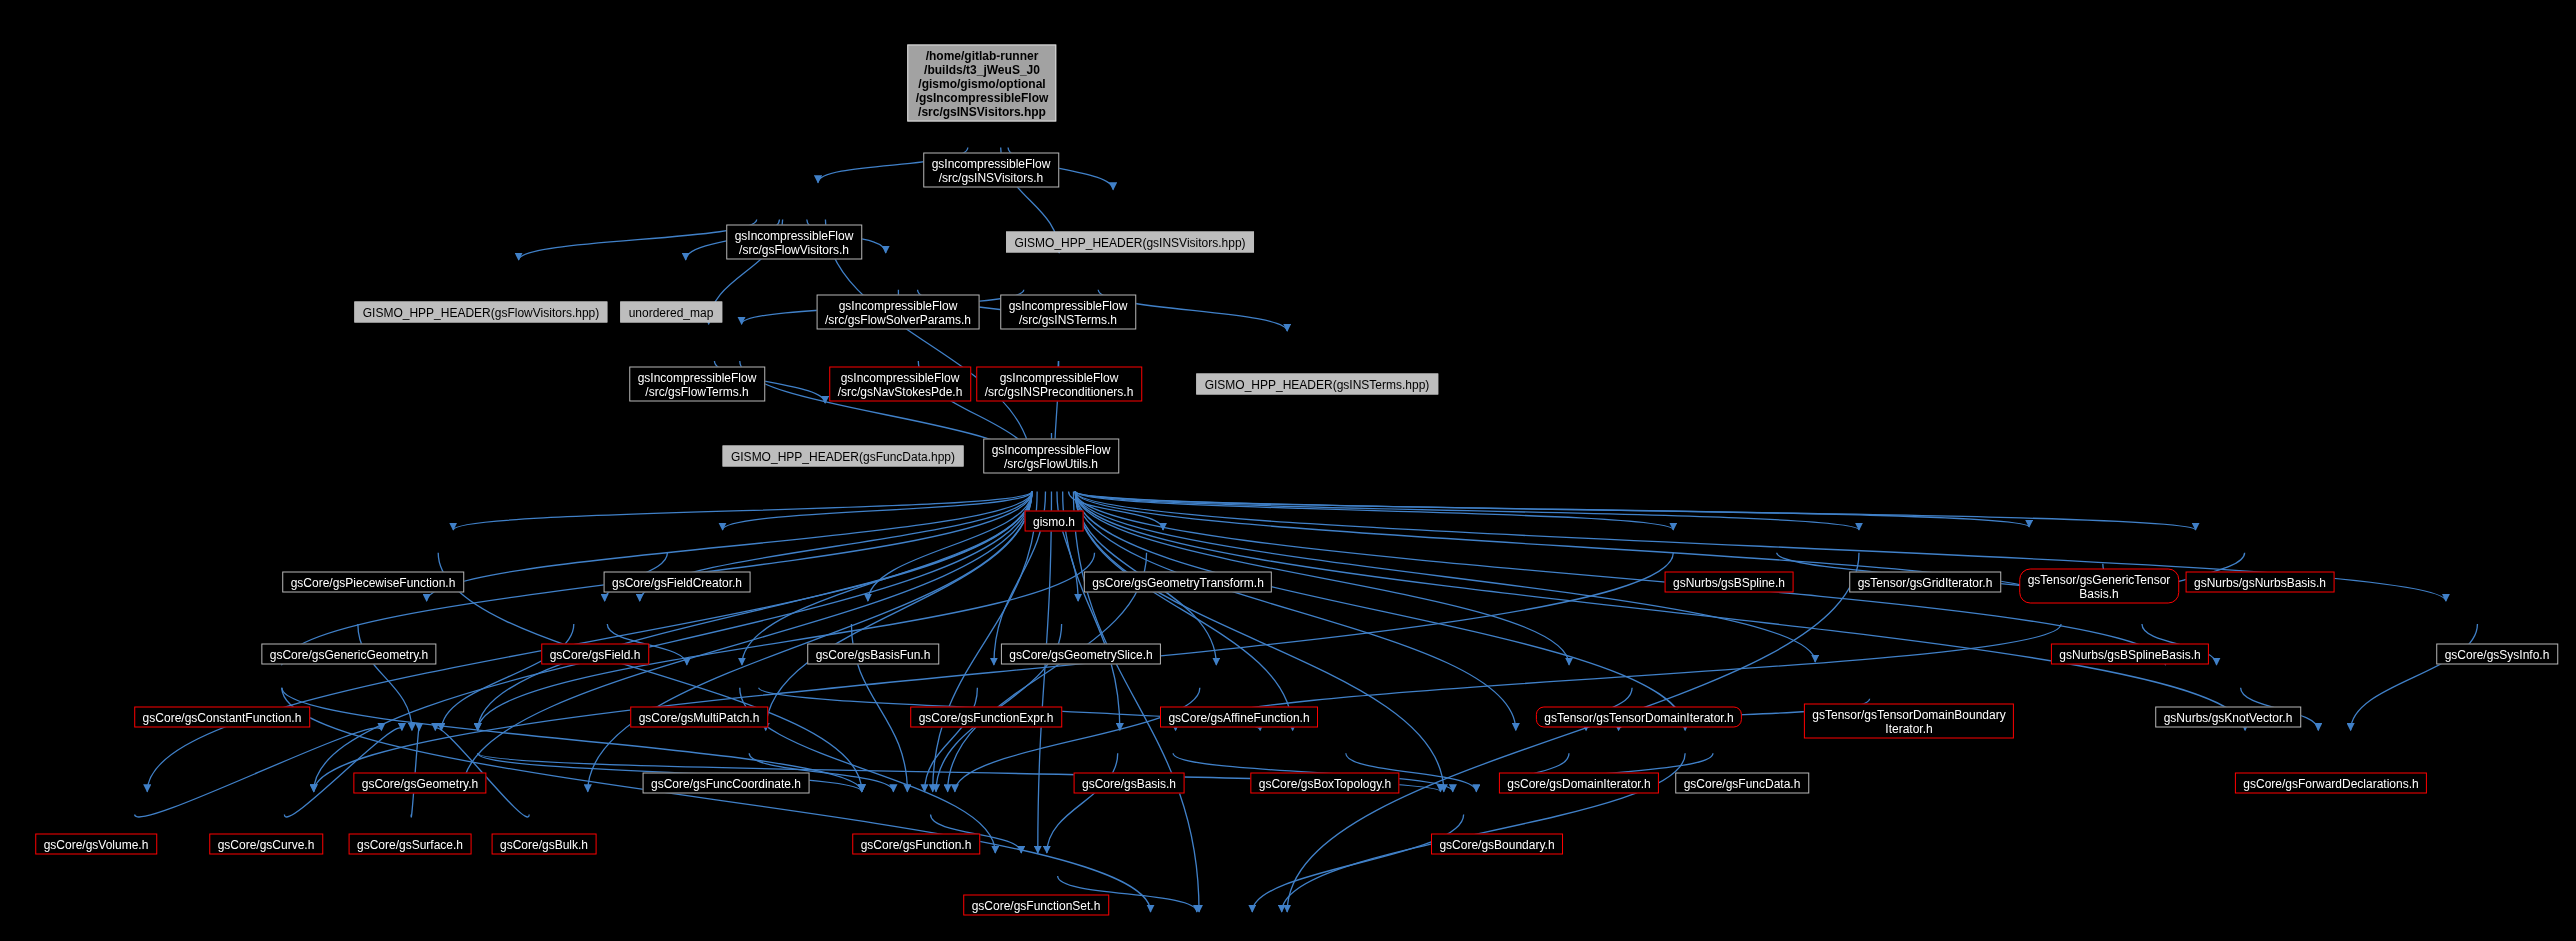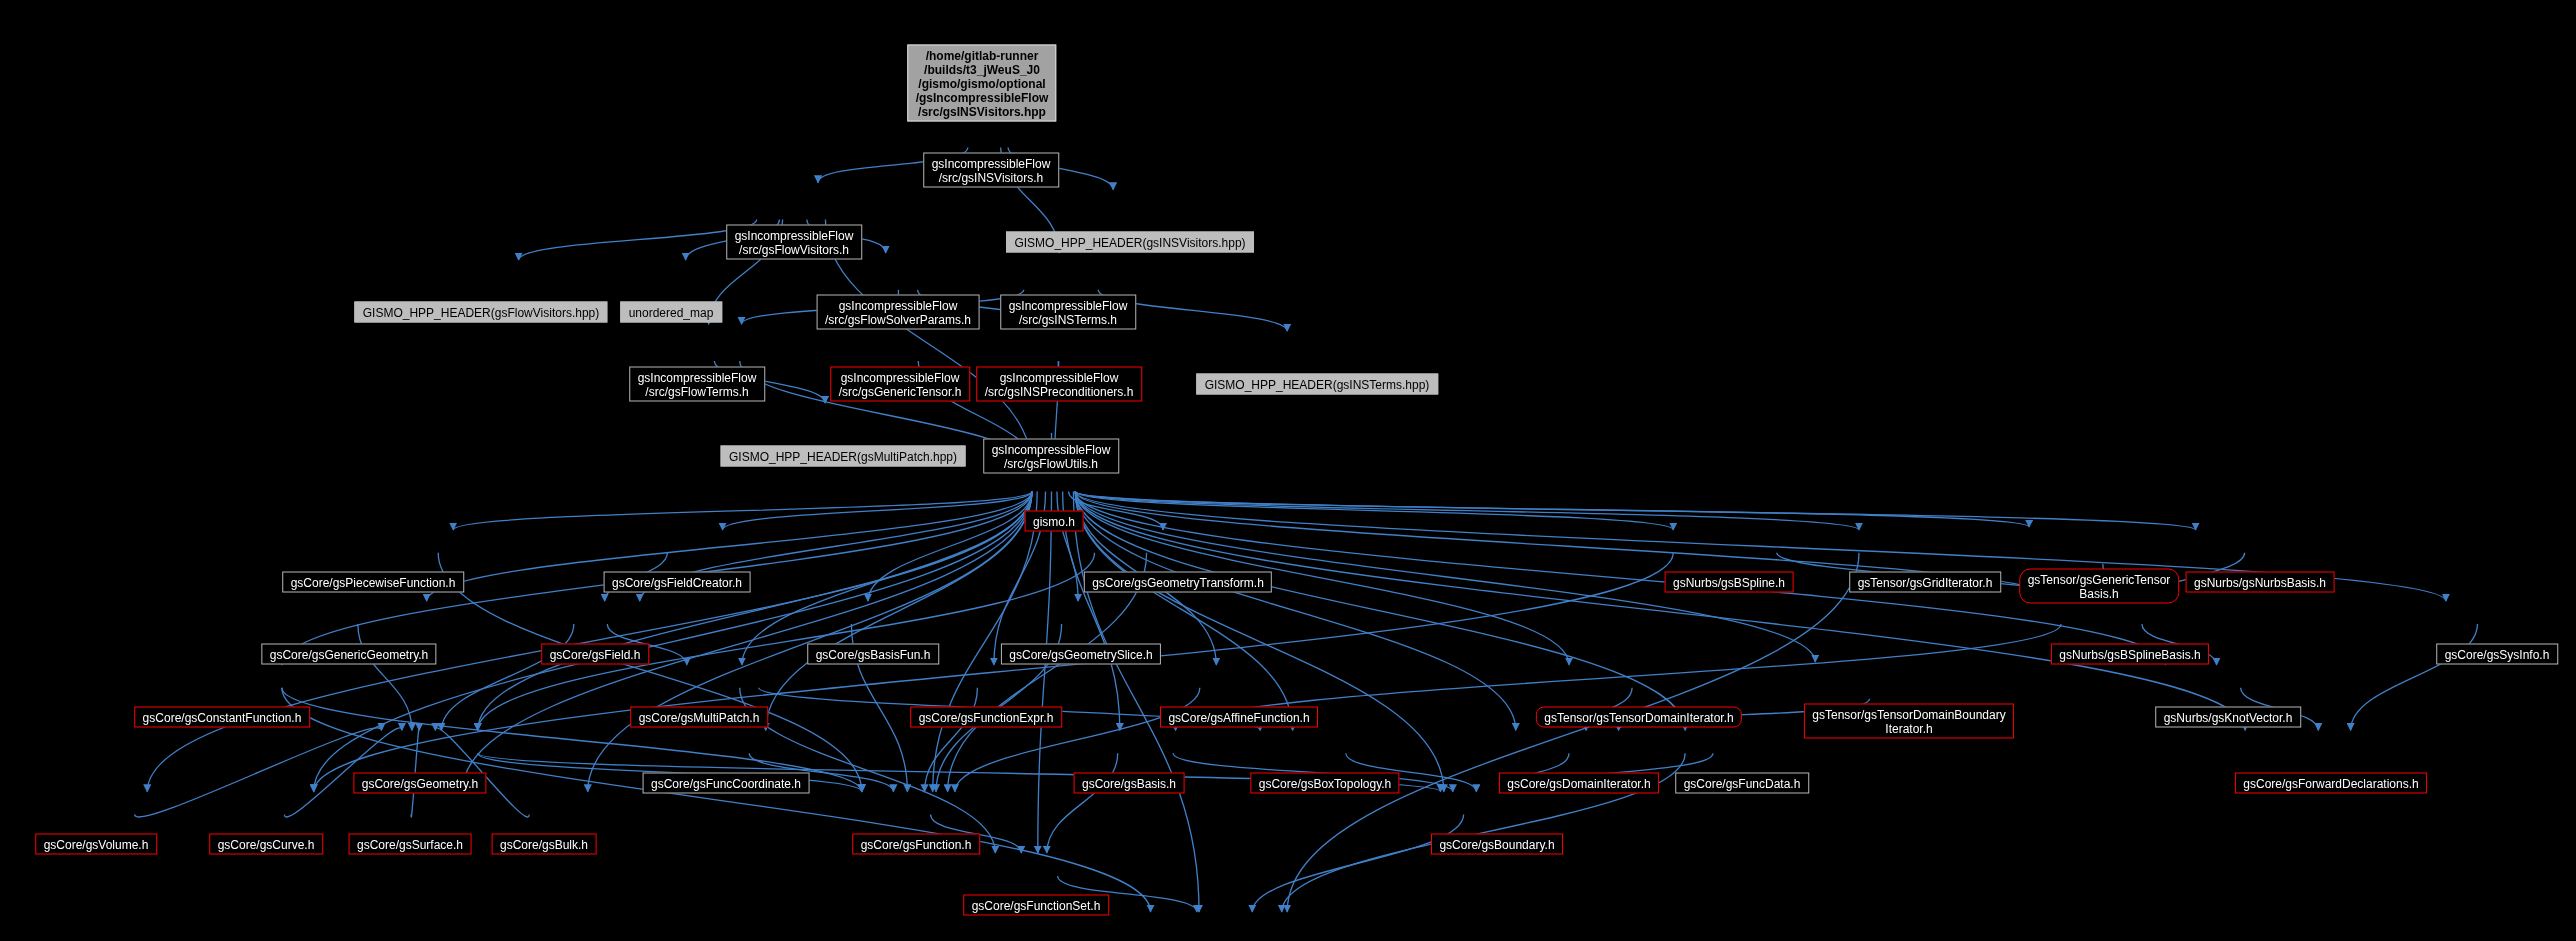--- a/index.html
+++ b/index.html
@@ -187,31 +187,31 @@
       <div class="node normal" data-interactable="true" style="left: 1068px; top: 272px;">
         <div class="line" data-interactable="false">gsIncompressibleFlow</div>
         <div class="line" data-interactable="false">/src/gsINSTerms.h</div>
       </div>
       <div class="node normal" data-interactable="true" style="left: 697px; top: 344px;">
         <div class="line" data-interactable="false">gsIncompressibleFlow</div>
         <div class="line" data-interactable="false">/src/gsFlowTerms.h</div>
       </div>
       <div class="node red" data-interactable="true" style="left: 900px; top: 344px;">
         <div class="line" data-interactable="false">gsIncompressibleFlow</div>
-        <div class="line" data-interactable="false">/src/gsGenericTensor.h</div>
+        <div class="line" data-interactable="false">/src/gsNavStokesPde.h</div>
       </div>
       <div class="node red" data-interactable="true" style="left: 1059px; top: 344px;">
         <div class="line" data-interactable="false">gsIncompressibleFlow</div>
         <div class="line" data-interactable="false">/src/gsINSPreconditioners.h</div>
       </div>
       <div class="node gray" data-interactable="false" style="left: 1317px; top: 344px;">
         <div class="line" data-interactable="false">GISMO_HPP_HEADER(gsINSTerms.hpp)</div>
       </div>
       <div class="node gray" data-interactable="false" style="left: 843px; top: 416px;">
-        <div class="line" data-interactable="false">GISMO_HPP_HEADER(gsMultiPatch.hpp)</div>
+        <div class="line" data-interactable="false">GISMO_HPP_HEADER(gsFuncData.hpp)</div>
       </div>
       <div class="node normal" data-interactable="true" style="left: 1051px; top: 416px;">
         <div class="line" data-interactable="false">gsIncompressibleFlow</div>
         <div class="line" data-interactable="false">/src/gsFlowUtils.h</div>
       </div>
       <div class="node red" data-interactable="true" style="left: 1054px; top: 481px;">
         <div class="line" data-interactable="false">gismo.h</div>
       </div>
       <div class="node normal" data-interactable="true" style="left: 373px; top: 542px;">
         <div class="line" data-interactable="false">gsCore/gsPiecewiseFunction.h</div>

